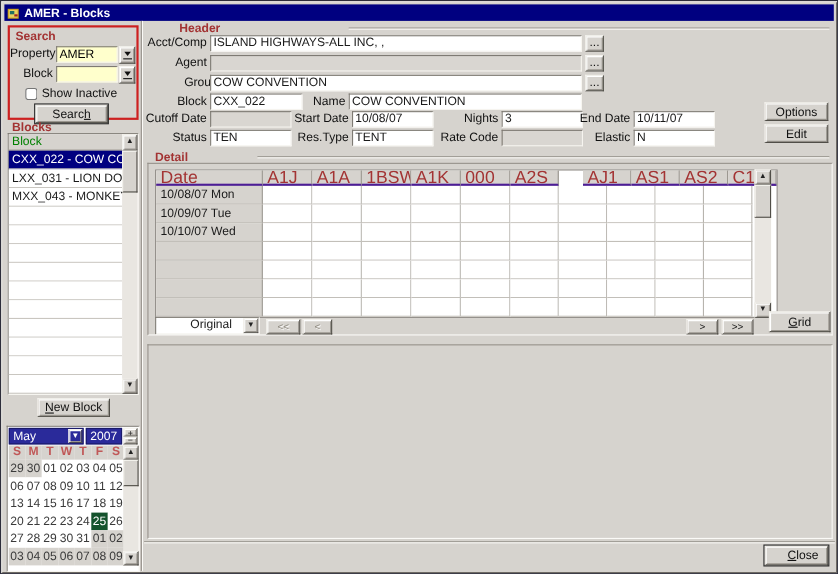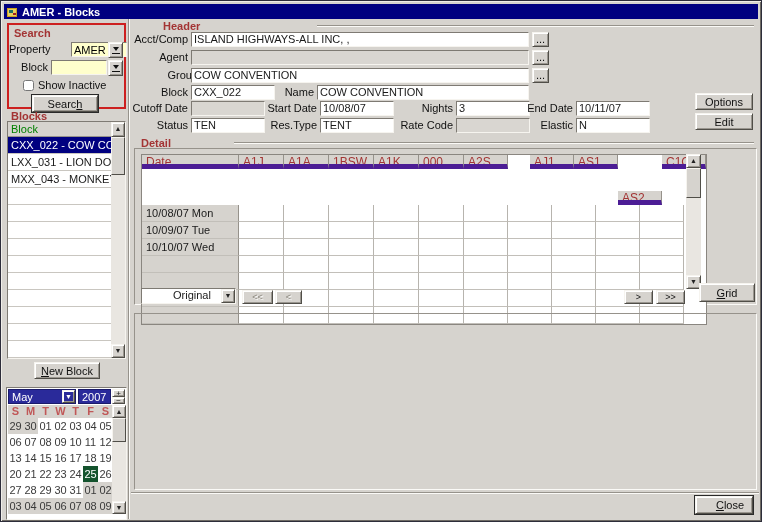--- a/index.html
+++ b/index.html
@@ -52,21 +52,21 @@
   .calhead span { width:15px; height:13px; line-height:13px; text-align:center; color:#c05858; font-weight:bold; font-size:11px; background:#d6d3ce; }
   .calgrid { position:absolute; }
   .calrow { display:flex; }
   .cal-cell { width:15px; height:16px; line-height:16px; text-align:center; font-size:11px; color:#3a3a3a; background:#fff; }
   .cal-cell.out { background:#d6d3ce; }
   .cal-cell.sel { background:#14532d; color:#fff; }
   
   .dg-h, .dg-date { background:#d6d3ce; }
   .dg-hrow { display:flex; }
   .dg-h { height:14px; line-height:14px; padding-left:4px; color:#a33434;
-    border-right:1px solid #96928b; border-bottom:5px solid #4c1d95; overflow:hidden; font-size:12px; }
+    border-right:1px solid #96928b; border-bottom:2px solid #4c1d95; overflow:hidden; font-size:16px; }
   .dg-row { display:flex; }
   .dg-date { height:17px; line-height:17px; padding-left:4px; border-right:1px solid #96928b;
     border-bottom:1px solid #c2bfb9; overflow:hidden; font-size:11px; }
   .dg-cell { height:17px; background:#fff; border-right:1px solid #b7b4ae; border-bottom:1px solid #c2bfb9; }
   .gridwrap { position:absolute; border:1px solid #8a8680; background:#fff; }
   u { text-decoration:underline; }
 </style>
 </head>
 <body>
 
@@ -80,21 +80,21 @@
       <rect x="7" y="7" width="3" height="2" fill="#a02020"></rect>
     </svg>
     <span class="ttl">AMER - Blocks</span>
   </div>
 
   <div class="vline" style="left:127px; top:18px; height:500px;"></div>
 
   <div class="sgroup">
     <span class="seclbl" style="left:5px; top:2px;">Search</span>
     <span class="lbl" style="left:0; top:17px; width:39px;">Property</span>
-    <input class="fld" style="left: 42px; top: 17px; width: 56px; margin-left: 20px;" value="AMER">
+    <input class="fld" style="left: 42px; top: 17px; width: 56px;" value="AMER">
     <span class="lov sb" style="left:99px; top:17px;"></span>
     <span class="lbl" style="left:0; top:35px; width:39px;">Block</span>
     <input class="fld" style="left: 42px; top: 35px; width: 56px;" value="">
     <span class="lov sb" style="left:99px; top:35px;"></span>
     <input type="checkbox" class="abs" style="left: 14px; top: 55px; width: 11px; height: 11px;">
     <span class="lbl" style="left:29px; top:53px; width:80px; text-align:left;">Show Inactive</span>
     <button class="btn ring" style="left:23px; top:70px; width:66px; height:17px;">Searc<u>h</u></button>
   </div>
 
   <span class="seclbl" style="left:10px; top:109px;">Blocks</span>
@@ -254,21 +254,21 @@
       <div class="dg-hrow">
           <div class="dg-h" style="width: 97px;">Date</div>
           <div class="dg-h" style="width: 45px;">A1J</div>
           <div class="dg-h" style="width: 45px;">A1A</div>
           <div class="dg-h" style="width: 45px;">1BSW</div>
           <div class="dg-h" style="width: 45px;">A1K</div>
           <div class="dg-h" style="width: 45px;">000</div>
           <div class="dg-h" style="width: 44px;">A2S</div>
           <div class="dg-h" style="width: 44px; margin-left: 22px;">AJ1</div>
           <div class="dg-h" style="width: 44px;">AS1</div>
-          <div class="dg-h" style="width: 44px; margin-top: 36px;">AS2</div>
+          <div class="dg-h" style="width: 44px;">AS2</div>
           <div class="dg-h" style="width: 44px;">C1C</div>
         </div>
       <div>
           <div class="dg-row">
             <div class="dg-date" style="width: 97px;">10/08/07 Mon</div>
             <div class="dg-cell" style="width: 45px;"></div>
             <div class="dg-cell" style="width: 45px;"></div>
             <div class="dg-cell" style="width: 45px;"></div>
             <div class="dg-cell" style="width: 45px;"></div>
             <div class="dg-cell" style="width: 45px;"></div>

